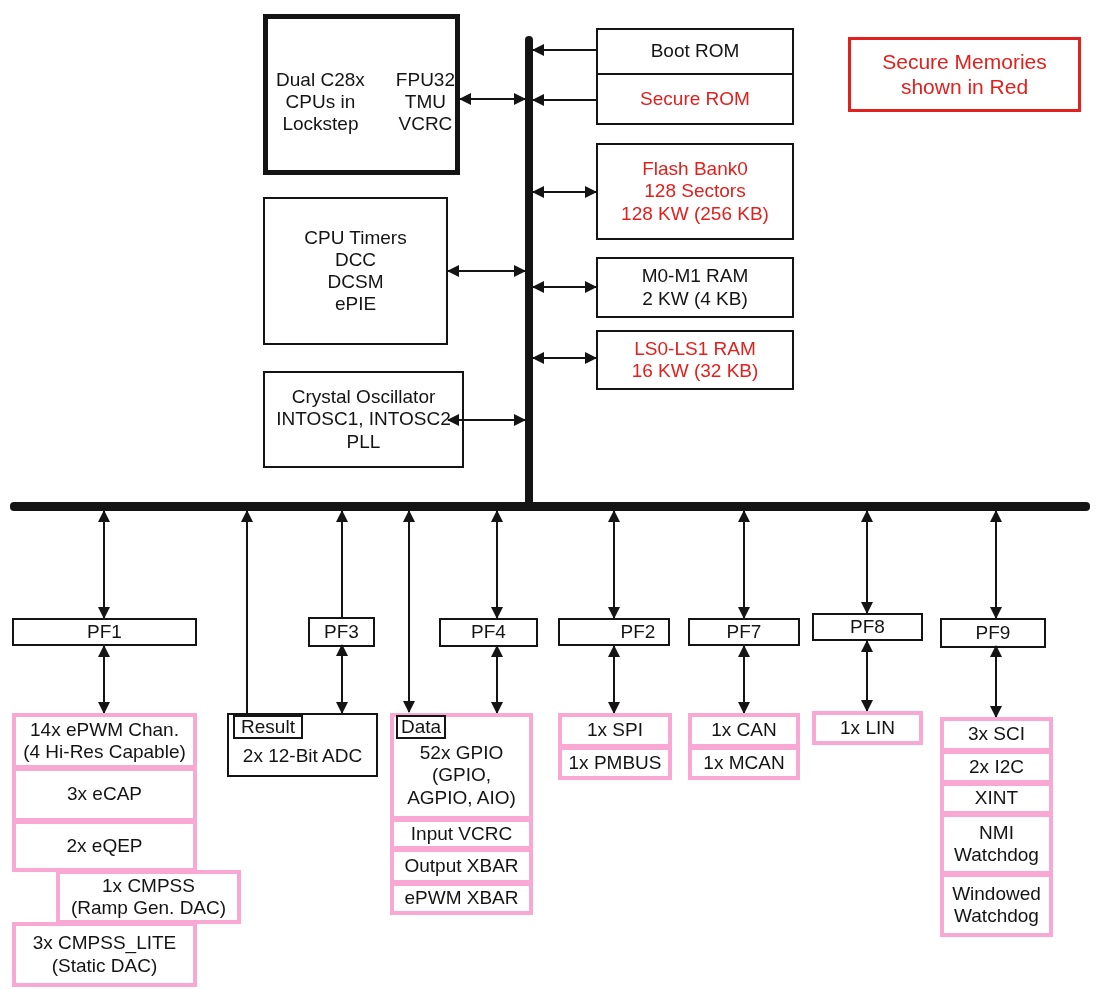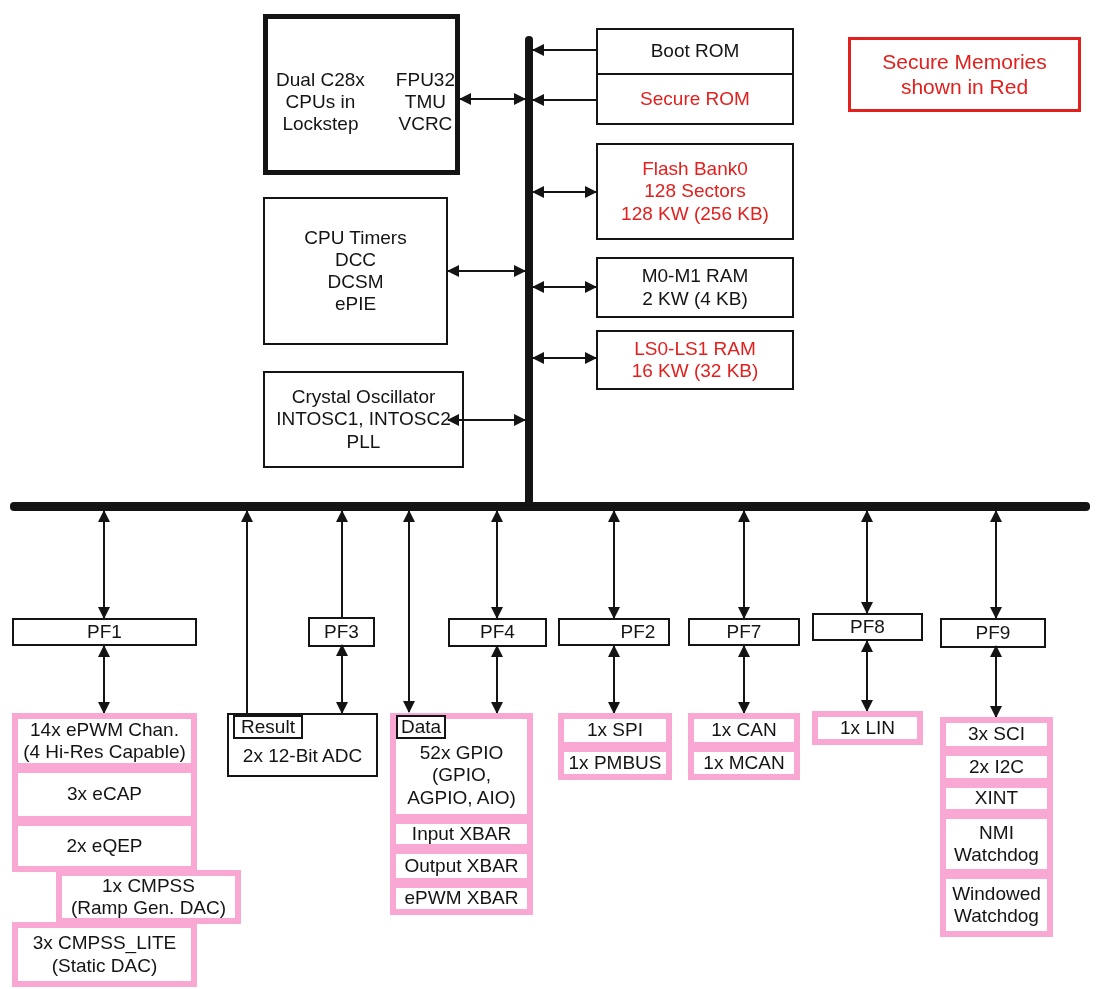--- a/index.html
+++ b/index.html
@@ -15,21 +15,21 @@
     display:flex;align-items:center;justify-content:center;
     text-align:center;white-space:pre-line;
     font-size:19px;line-height:1.16;box-sizing:border-box;
   }
   .bold-border{border-width:5px;}
   .red-text{color:#e2201d;}
   .red-border{border-color:#e2201d;}
   
   .stack{position:absolute;box-sizing:border-box;}
   .cell{
-    position:relative;background:#fff;border:6px solid #f9a8d4;margin-top:-2px;
+    position:relative;background:#fff;border:4px solid #f9a8d4;margin-top:-2px;
     display:flex;align-items:center;justify-content:center;text-align:center;
     white-space:pre-line;font-size:19px;line-height:1.16;box-sizing:border-box;width:100%;
   }
   .cell:first-child{margin-top:0;}
   
   .bus{position:absolute;background:#141414;border-radius:4px;}
   
   .vline{position:absolute;width:2px;background:#141414;}
   .hline{position:absolute;height:2px;background:#141414;}
   .vline.at::before{content:"";position:absolute;left:-5px;top:-1px;width:0;height:0;
@@ -105,21 +105,21 @@
   <div class="vline at" style="left:341px;top:511px;height:106px;"></div>
   <div class="vline at ab" style="left:408px;top:511px;height:201px;"></div>
   <div class="vline at ab" style="left:496px;top:511px;height:107px;"></div>
   <div class="vline at ab" style="left:613px;top:511px;height:107px;"></div>
   <div class="vline at ab" style="left:743px;top:511px;height:107px;"></div>
   <div class="vline at ab" style="left:866px;top:511px;height:102px;"></div>
   <div class="vline at ab" style="left:995px;top:511px;height:107px;"></div>
 
   <div class="box" style="left:12px;top:618px;width:185px;height:28px;">PF1</div>
   <div class="box" style="left:308px;top:617px;width:67px;height:30px;">PF3</div>
-  <div class="box" style="left:448px;top:618px;width:99px;height:29px;">PF4</div>
+  <div class="box" style="left:439px;top:618px;width:99px;height:29px;">PF4</div>
   <div class="box" style="left:558px;top:618px;width:112px;height:28px;padding-left:48px;">PF2</div>
   <div class="box" style="left:688px;top:618px;width:112px;height:28px;">PF7</div>
   <div class="box" style="left:812px;top:613px;width:111px;height:28px;">PF8</div>
   <div class="box" style="left:940px;top:618px;width:106px;height:30px;">PF9</div>
 
   <div class="vline at ab" style="left:103px;top:646px;height:67px;"></div>
   <div class="vline at ab" style="left:341px;top:645px;height:68px;"></div>
   <div class="vline at ab" style="left:496px;top:646px;height:67px;"></div>
   <div class="vline at ab" style="left:613px;top:646px;height:67px;"></div>
   <div class="vline at ab" style="left:743px;top:646px;height:67px;"></div>
@@ -138,21 +138,21 @@
   </div>
 
   <div class="group-box" style="left:227px;top:713px;width:151px;height:64px;"></div>
   <div class="tab" style="left:233px;top:715px;width:70px;height:24px;">Result</div>
   <div class="box" style="left:227px;top:713px;width:151px;height:64px;border:none;background:transparent;align-items:flex-end;padding-bottom:10px;">2x 12-Bit ADC</div>
 
   <div class="stack" style="left:390px;top:713px;width:143px;">
     <div class="cell" style="height:107px;align-items:center;padding-top:18px;">52x GPIO
 (GPIO,
 AGPIO, AIO)</div>
-    <div class="cell" style="height:32px;">Input XBAR</div>
+    <div class="cell" style="height:32px;">Input VCRC</div>
     <div class="cell" style="height:36px;">Output XBAR</div>
     <div class="cell" style="height:33px;">ePWM XBAR</div>
   </div>
   <div class="tab" style="left:396px;top:715px;width:50px;height:24px;">Data</div>
 
   <div class="stack" style="left:558px;top:713px;width:114px;">
     <div class="cell" style="height:35px;">1x SPI</div>
     <div class="cell" style="height:34px;">1x PMBUS</div>
   </div>
 

